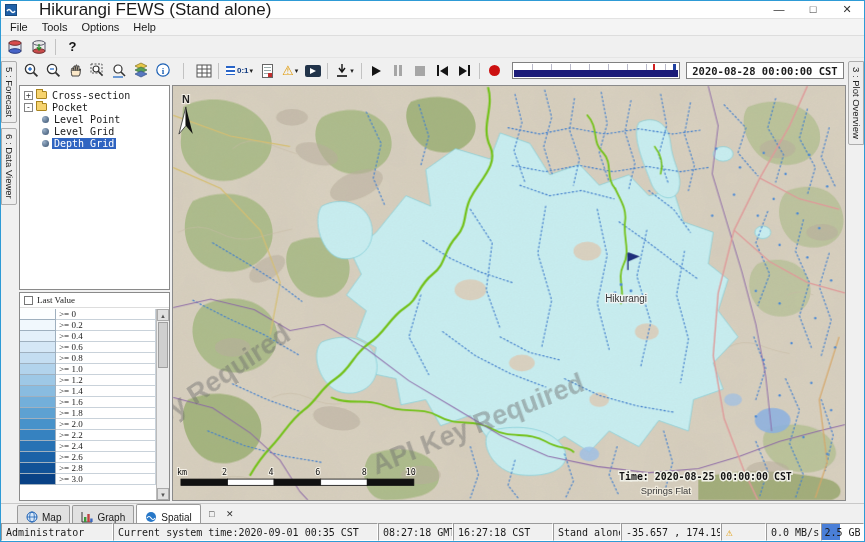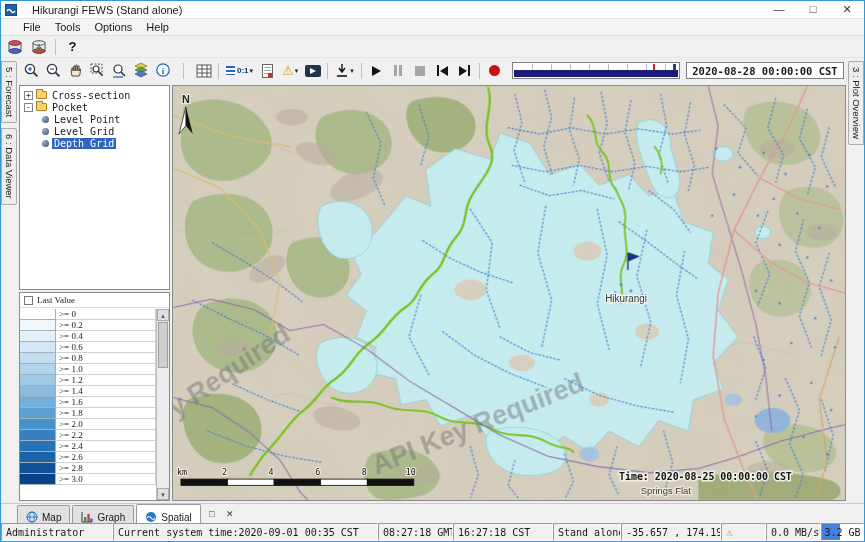--- a/index.html
+++ b/index.html
@@ -2,26 +2,26 @@
 <html><head>
 <meta charset="utf-8">
 <style>
   *{margin:0;padding:0;box-sizing:border-box}
   html,body{width:865px;height:542px;overflow:hidden;background:#dcdcdc}
   body{font-family:"Liberation Sans",sans-serif;font-size:11px;color:#1a1a1a}
   .app{width:865px;height:542px;display:flex;flex-direction:column;background:#f0f0f0;border:1px solid #2e9bd6}
 
   
   .titlebar{height:18px;background:#fff;display:flex;align-items:center;padding-left:4px;border-bottom:1px solid #e3e3e3}
-  .title-text{margin-left:15px;font-size:11px}
+  .title-text{margin-left:22px;font-size:17px}
   .win-controls{margin-left:auto;display:flex}
   .win-btn{width:34px;text-align:center;font-size:11px;color:#333;cursor:default;line-height:17px}
 
   
-  .menubar{height:17px;background:#f4f4f4;display:flex;align-items:center;padding-left:15px;border-bottom:1px solid #ddd}
+  .menubar{height:17px;background:#f4f4f4;display:flex;align-items:center;padding-left:2px;border-bottom:1px solid #ddd}
   .menu-item{padding:0 7px;font-size:11px}
 
   
   .toolbar1{height:22px;display:flex;align-items:center;gap:3px;padding-left:3px;background:#f0f0f0;border-bottom:1px solid #e5e5e5}
   .tb-btn{width:21px;height:20px;display:flex;align-items:center;justify-content:center;border:1px solid transparent}
   .sep{width:1px;height:16px;background:#c2c2c2;margin:0 3px}
   .help-glyph{font-weight:bold;font-size:13px;color:#111}
 
   .toolbar2{height:25px;display:flex;align-items:center;gap:1px;padding:2px 4px 2px 4px}
   .group{display:flex;align-items:center;gap:1px}
@@ -663,16 +663,16 @@
     <span class="cell" style="width:112px">Administrator</span>
     <span class="cell" style="width:265px">Current system time:2020-09-01 00:35 CST</span>
     <span class="cell" style="width:75px">08:27:18 GMT</span>
     <span class="cell" style="width:100px">16:27:18 CST</span>
     <span class="cell" style="width:68px">Stand alone</span>
     <span class="cell" style="width:100px">-35.657 , 174.199</span>
     <span class="cell" style="width:45px">
         <span class="warn-glyph">⚠</span>
       </span>
     <span class="cell" style="width:55px">0.0 MB/s</span>
-    <span class="cell memory" style="flex:1">3.2 GB</span>
+    <span class="cell memory" style="flex:1">2.5 GB</span>
   </div>
 
 </div>
 
 </body></html>

